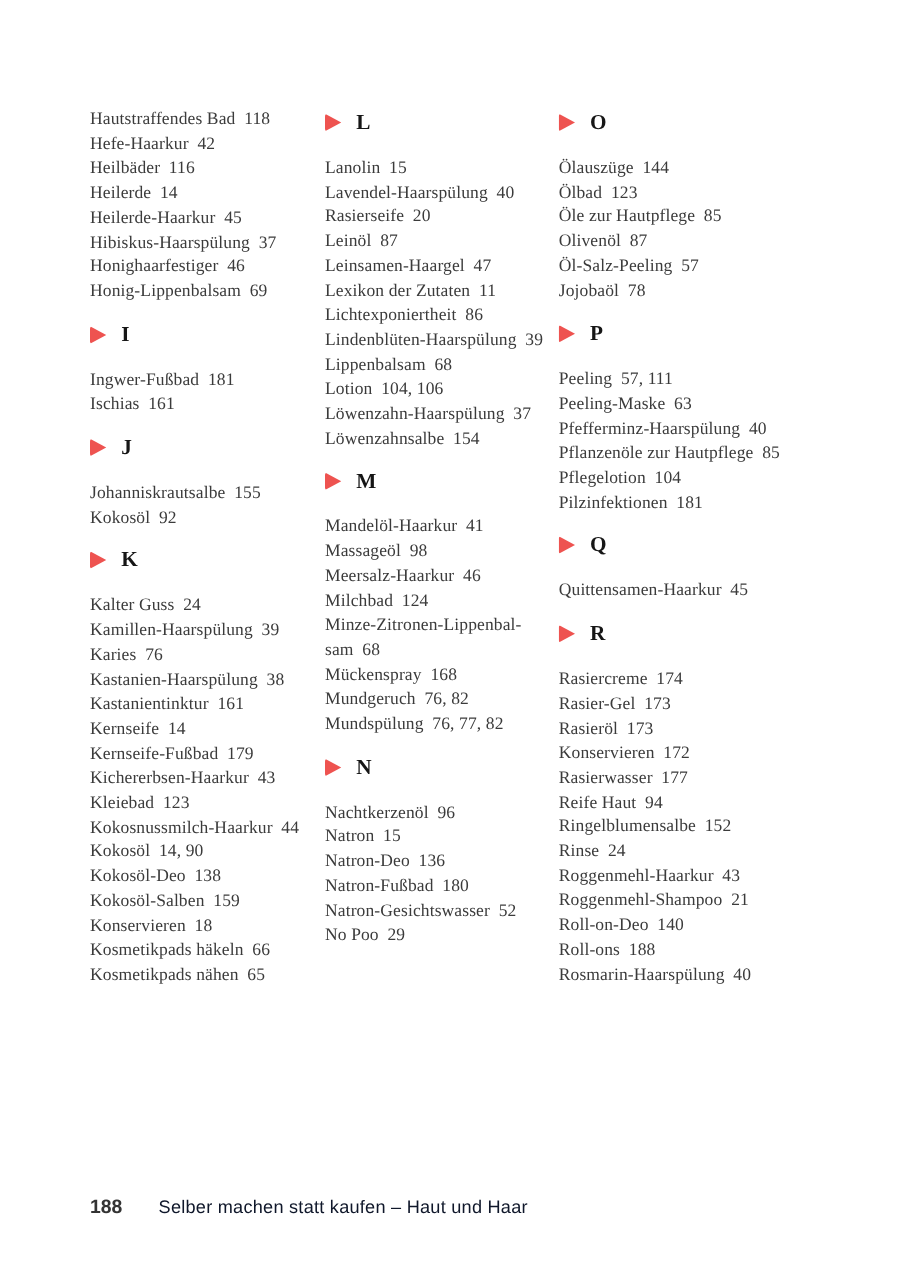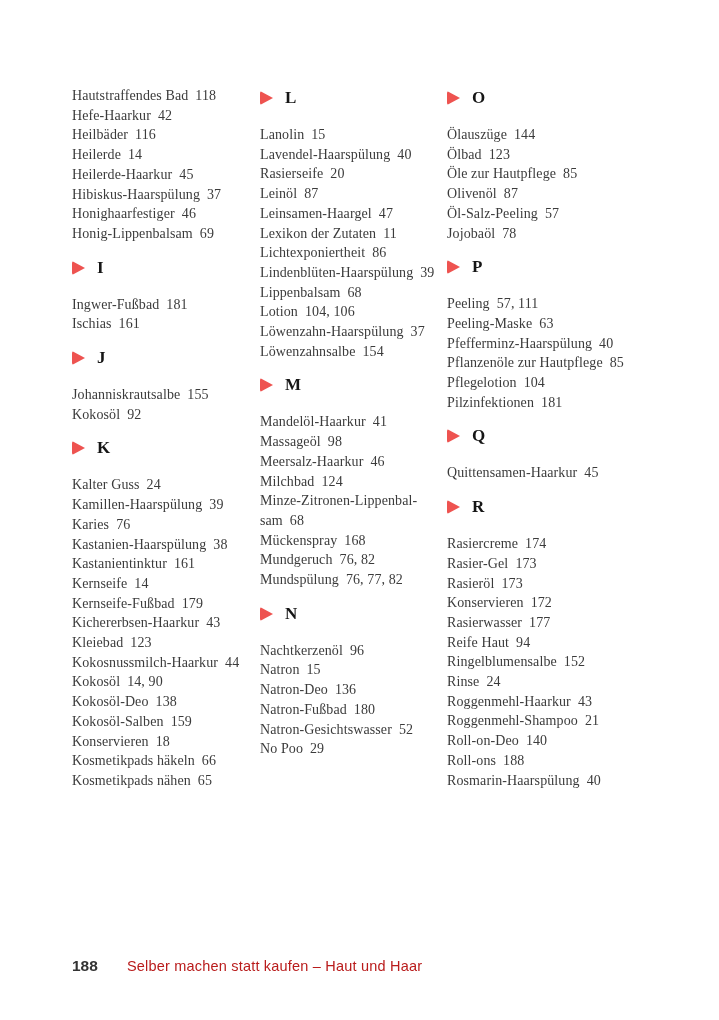--- a/index.html
+++ b/index.html
@@ -65,21 +65,21 @@
     align-items: baseline;
     gap: 29px;
   }
   .page-number {
     font-size: 15.5px;
     font-weight: bold;
     color: #333333;
   }
   .book-title {
     font-size: 14.5px;
-    color: #b91c1c;
+    color: #0f172a;
     letter-spacing: 0.2px;
   }
 </style>
 </head>
 <body>
 
 <div class="page">
   <main>
     <div class="col col-1">
         <div class="entries">

